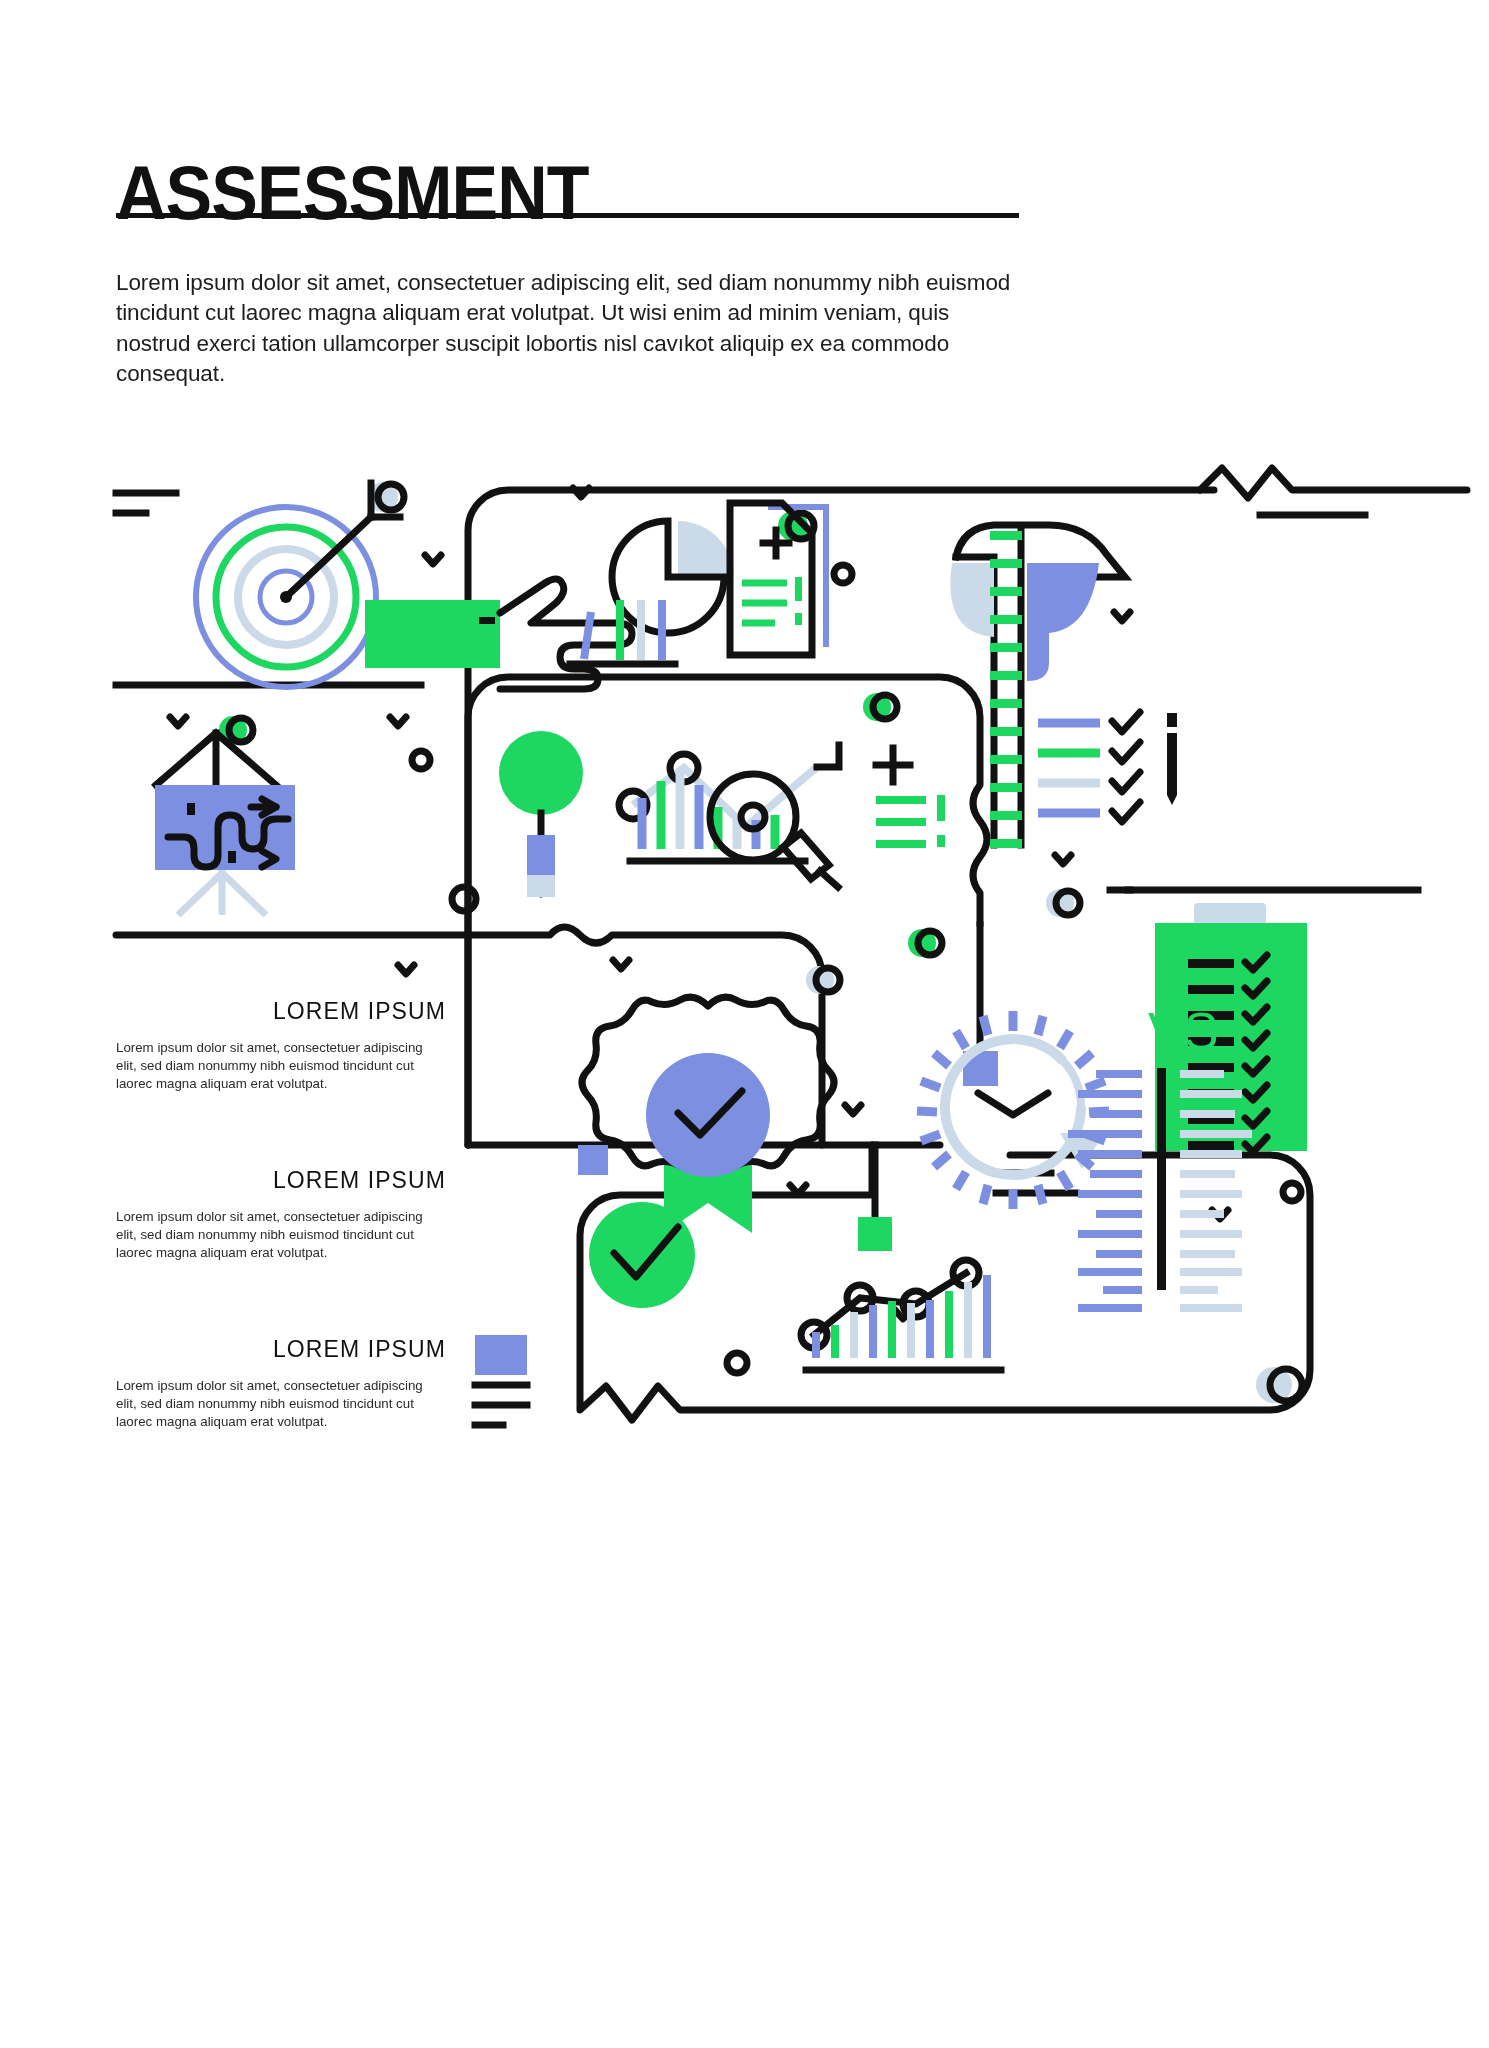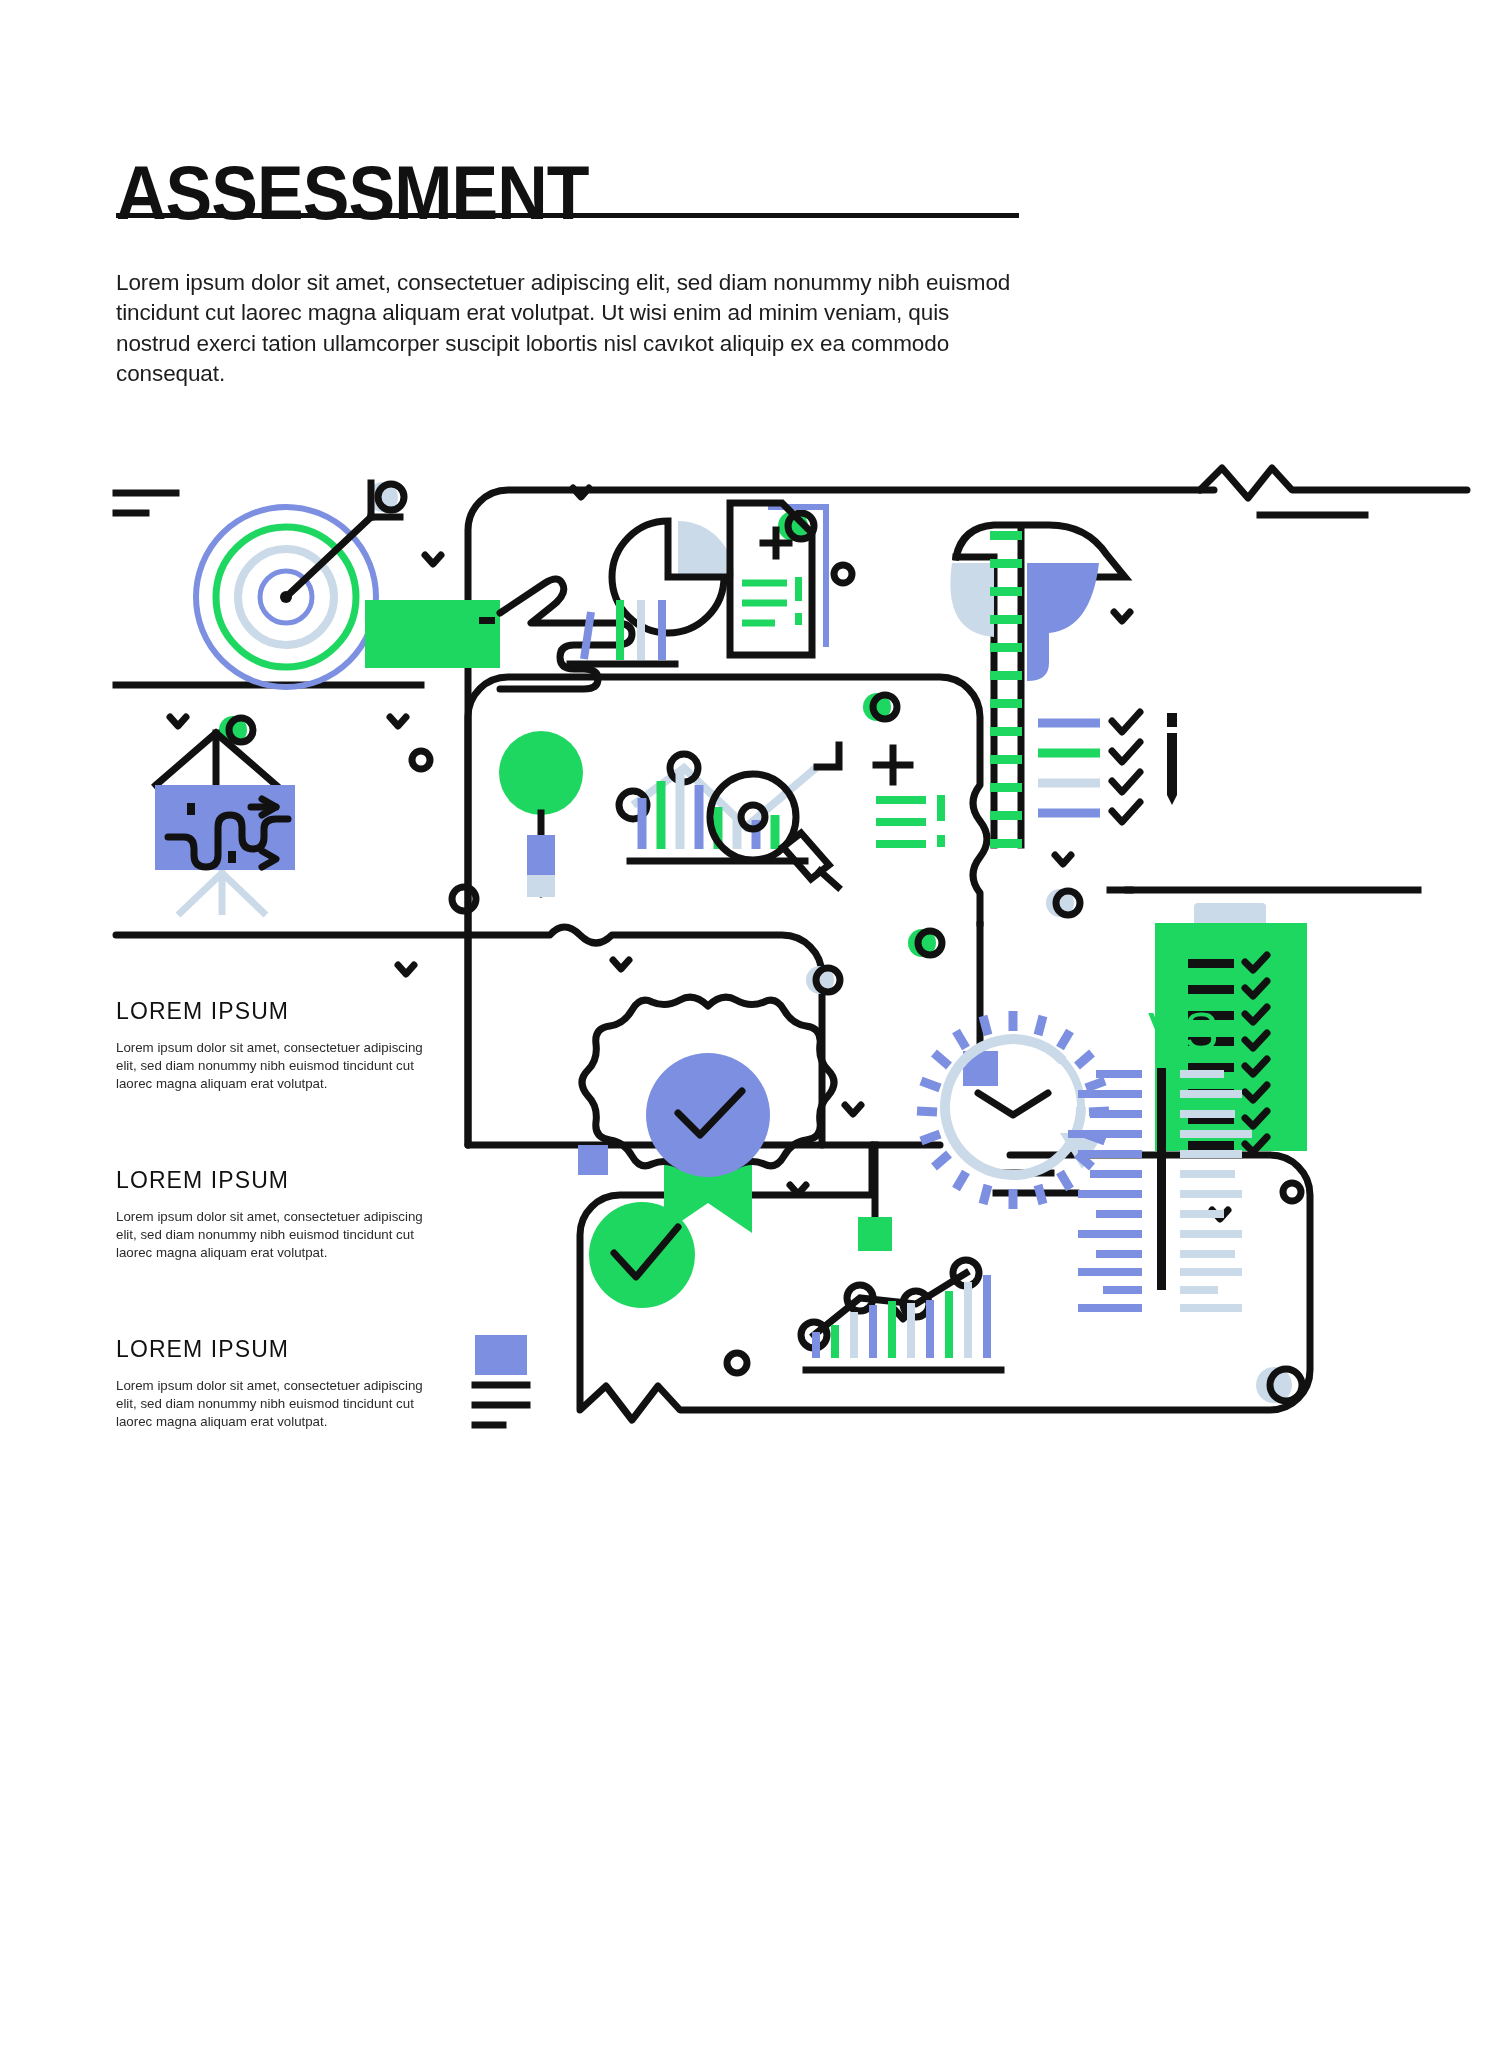--- a/index.html
+++ b/index.html
@@ -10,21 +10,21 @@
   
   .title{position:absolute;left:116px;top:104px;font-size:76px;font-weight:bold;
          letter-spacing:-1px;line-height:1;color:#111111;
          transform:scaleX(0.92);transform-origin:left center;}
   .rule{position:absolute;left:116px;top:213px;width:903px;height:5px;background:#111;}
   .intro{position:absolute;left:116px;top:245px;width:900px;font-size:22.5px;
          line-height:1.36;color:#1d1d1d;font-weight:400;letter-spacing:-0.1px;}
 
   
   .sec{position:absolute;left:116px;width:330px;}
-  .sec h3{margin:0 0 14px 0;font-size:23px;font-weight:400;letter-spacing:1.1px;color:#111;}
+  .sec h3{margin:0 0 14px 0;font-size:23px;font-weight:400;letter-spacing:1.1px;color:#111;text-align:right;}
   .sec p{margin:0;font-size:13.3px;line-height:1.36;color:#2b2b2b;}
   #sec0{top:998px;} #sec1{top:1167px;} #sec2{top:1336px;}
 
   
   .ill{position:absolute;left:0;top:455px;width:1489px;height:1030px;}
   svg{display:block;}
 </style>
 </head>
 <body>
 

